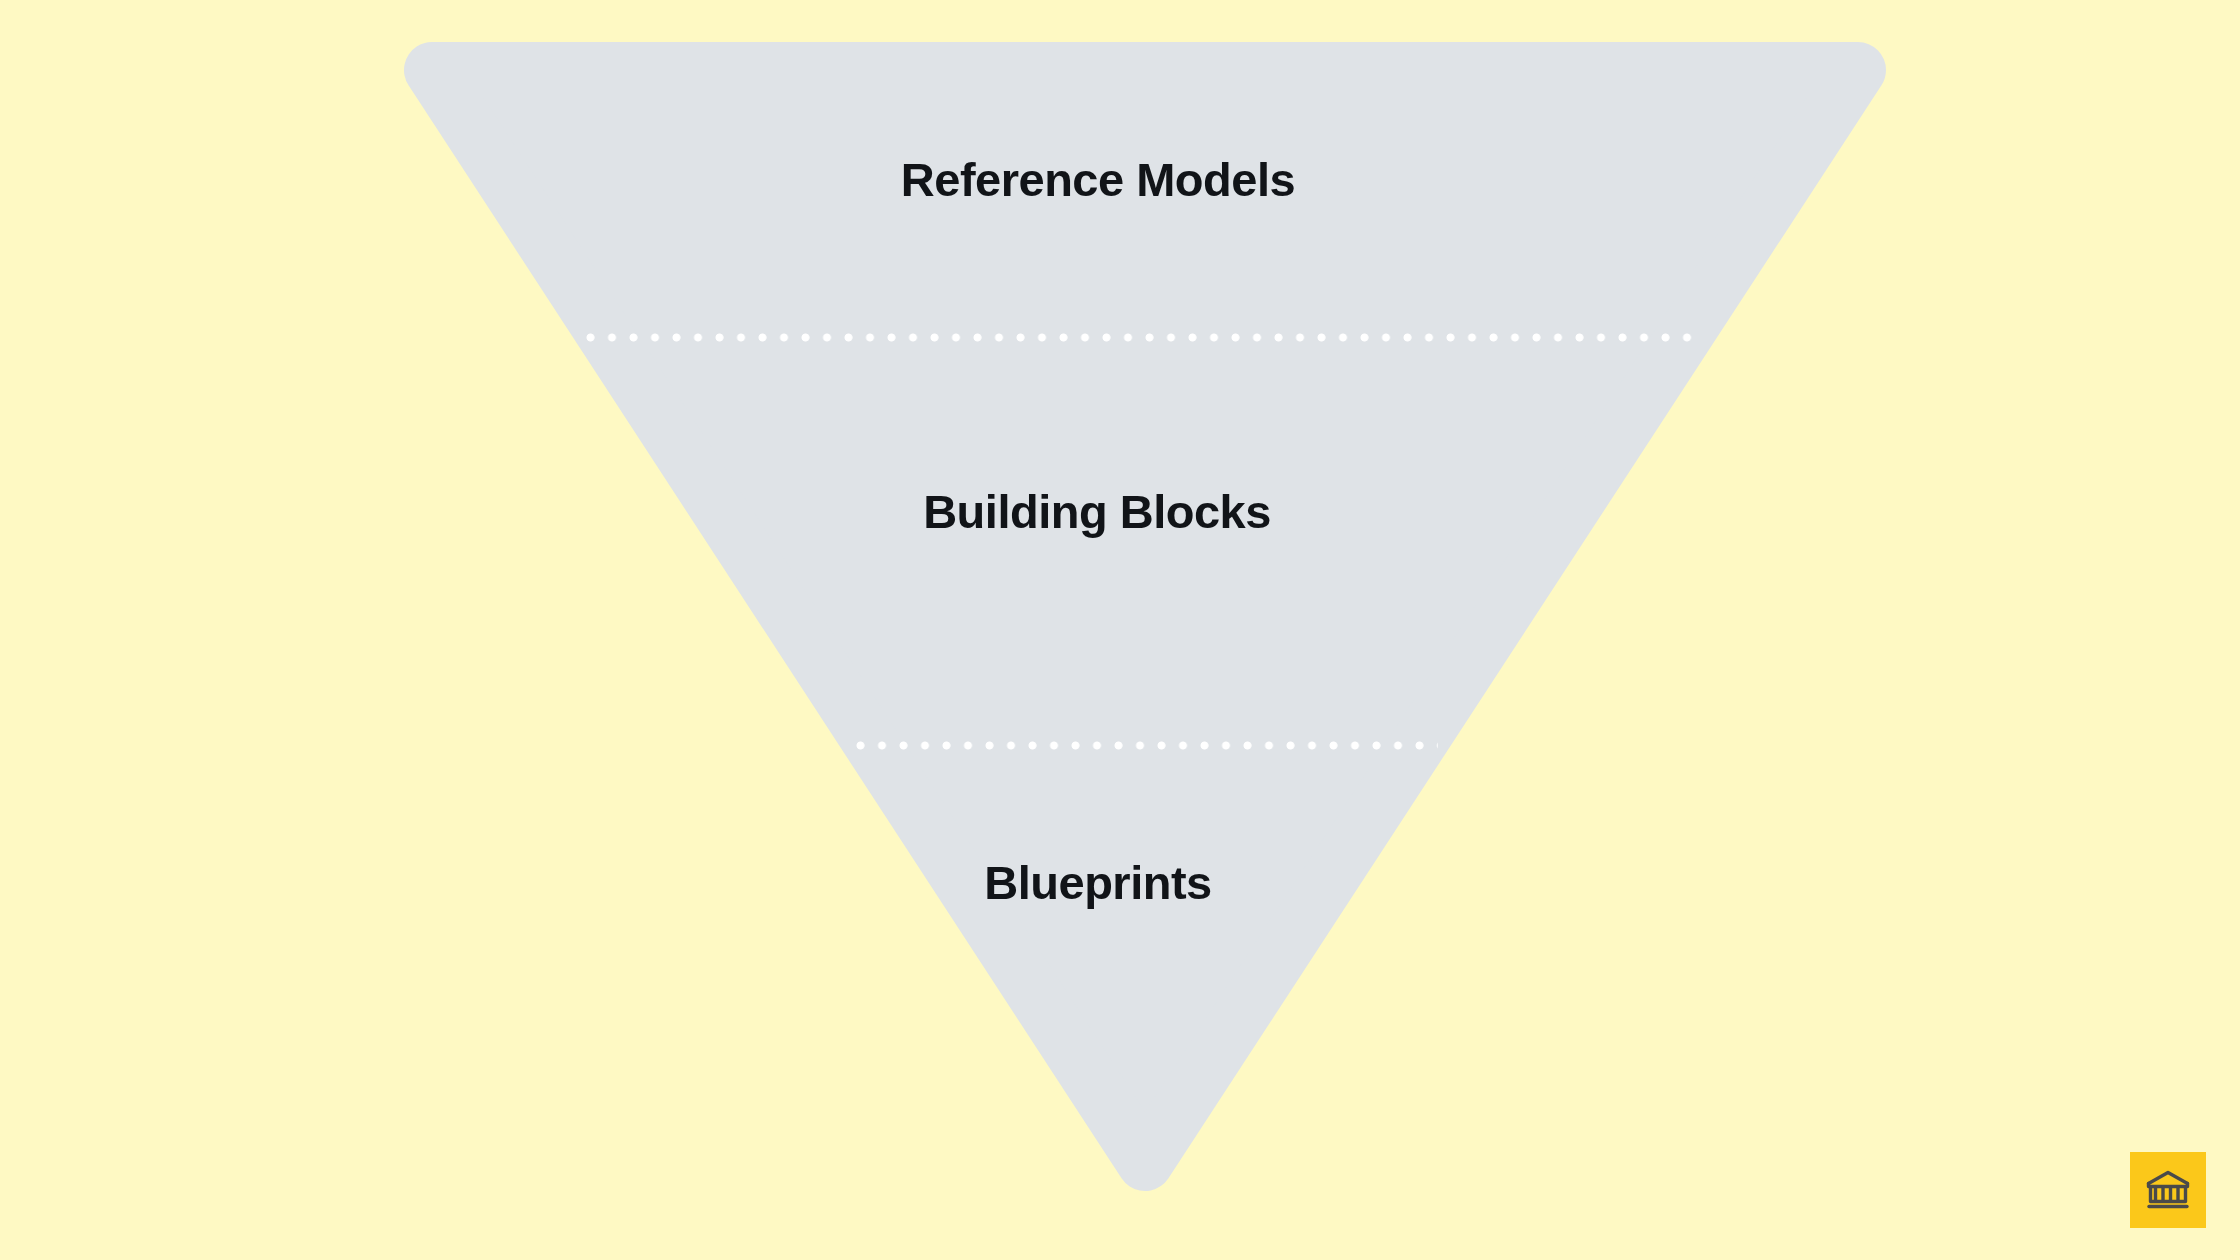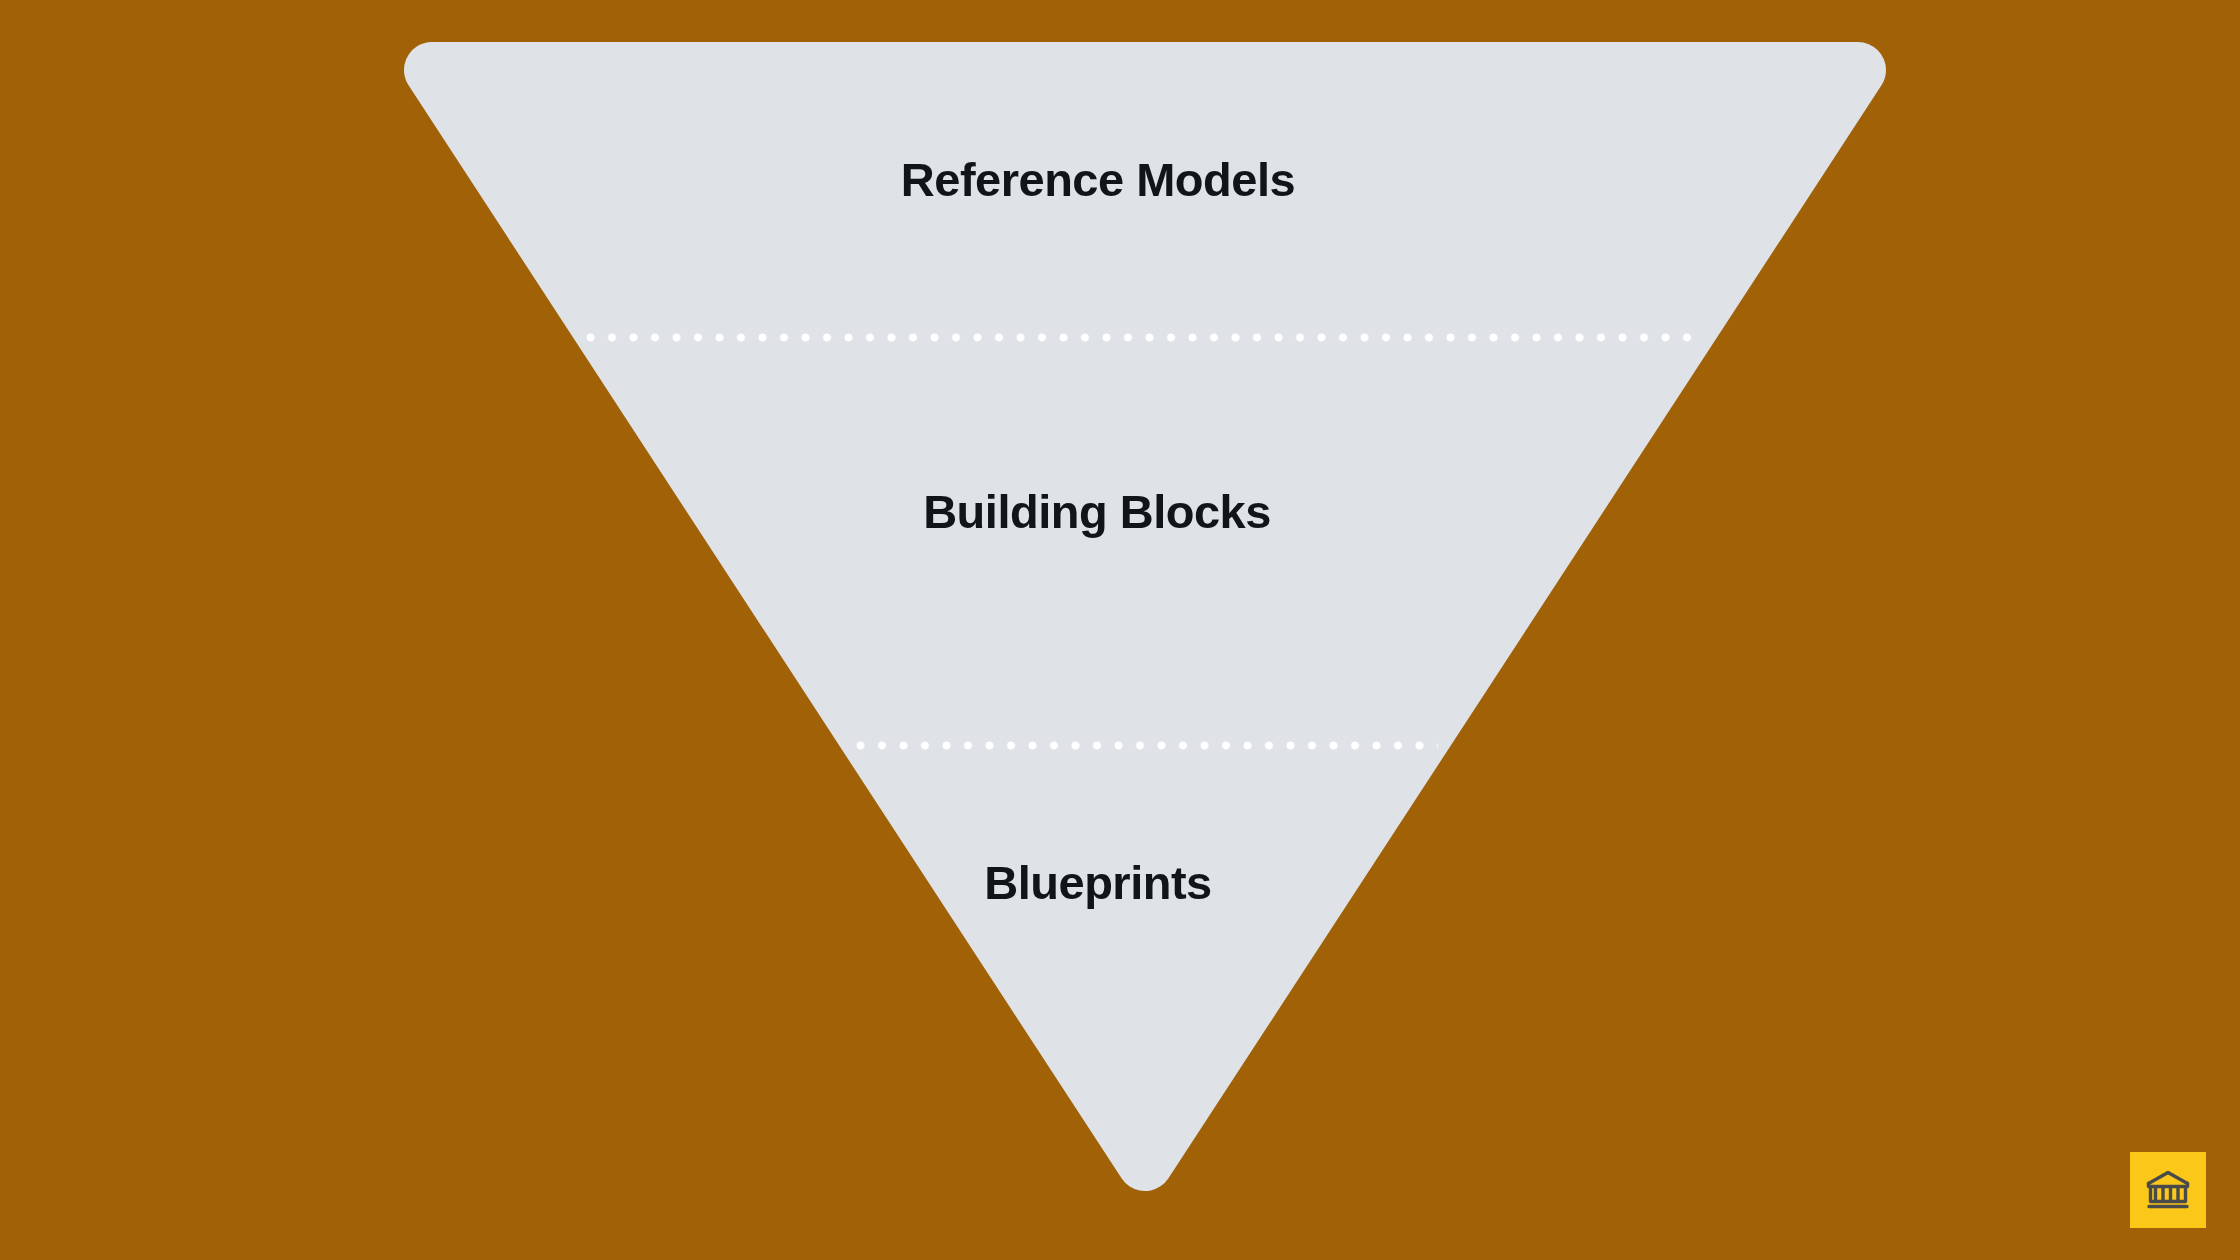--- a/index.html
+++ b/index.html
@@ -99,21 +99,21 @@
     align-items: center;
     justify-content: center;
   }
   #brand-badge svg {
     display: block;
   }
 </style>
 </head>
 <body style="background: rgb(255, 255, 255);">
 
-<div id="stage" style="background: #a16207;">
+<div id="stage" style="background: #fef9c3;">
 
   <div id="funnel-wrap">
     <svg id="funnel-svg" width="2240" height="1260" viewBox="0 0 2240 1260" xmlns="http://www.w3.org/2000/svg">
       <path fill="#DFE3E7" stroke="#DFE3E7" stroke-width="56" stroke-linejoin="round" d="M 432 70 L 1858 70 L 1145 1163 Z"></path>
     </svg>
   </div>
 
   <div class="tier-divider" id="divider-0" style="background-image: radial-gradient(circle at 4.5px 4.5px, rgb(255, 255, 255) 3.6px, rgba(255, 255, 255, 0) 4.4px);"></div>
   <div class="tier-divider" id="divider-1" style="background-image: radial-gradient(circle at 4.5px 4.5px, rgb(255, 255, 255) 3.6px, rgba(255, 255, 255, 0) 4.4px);"></div>
 

